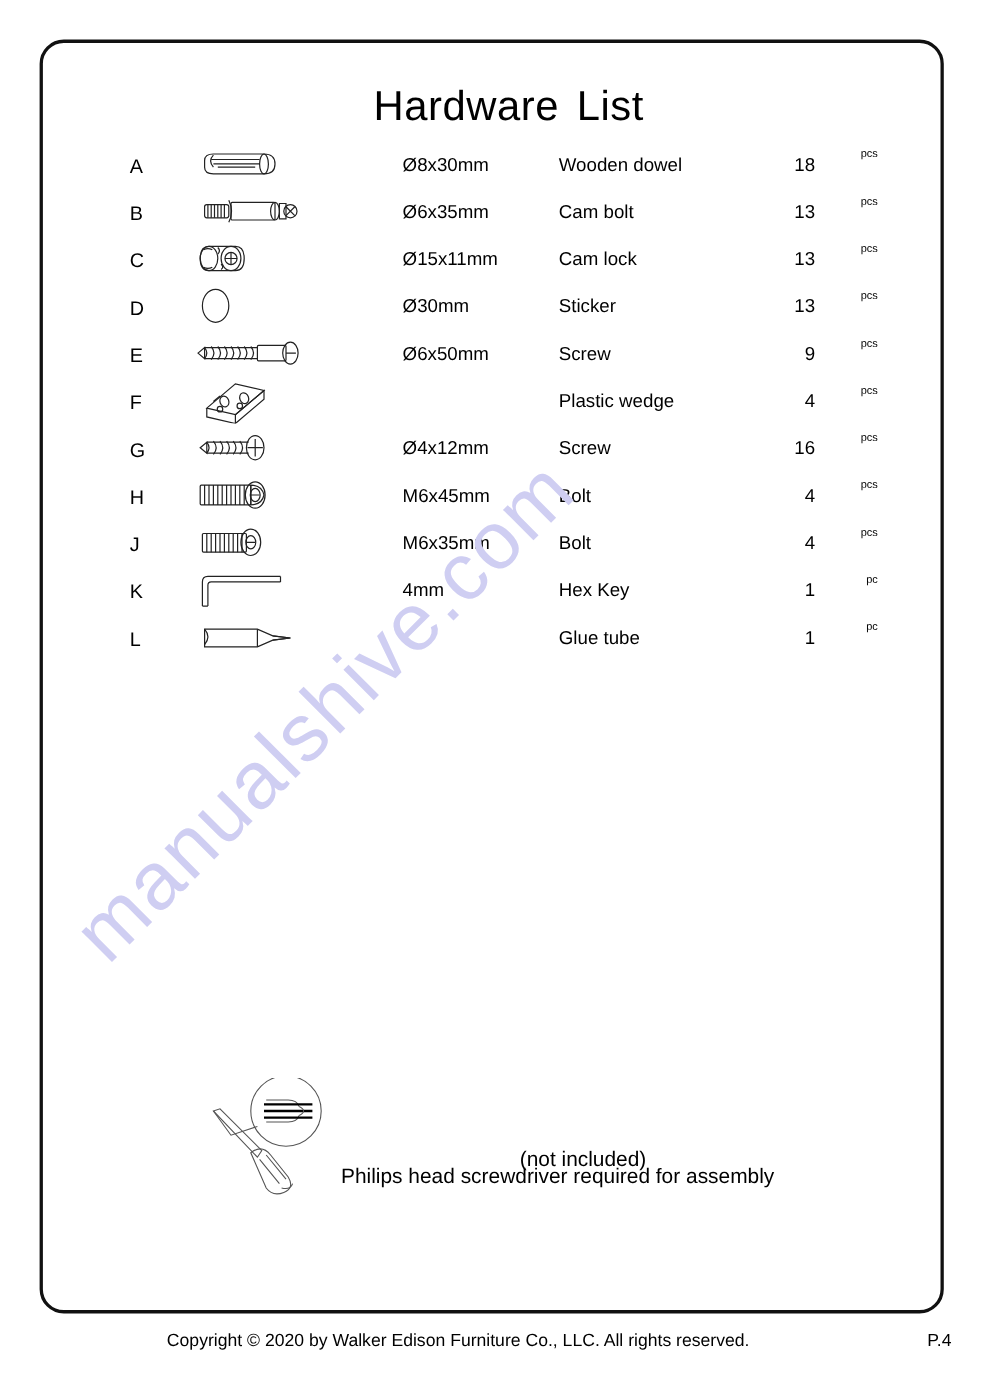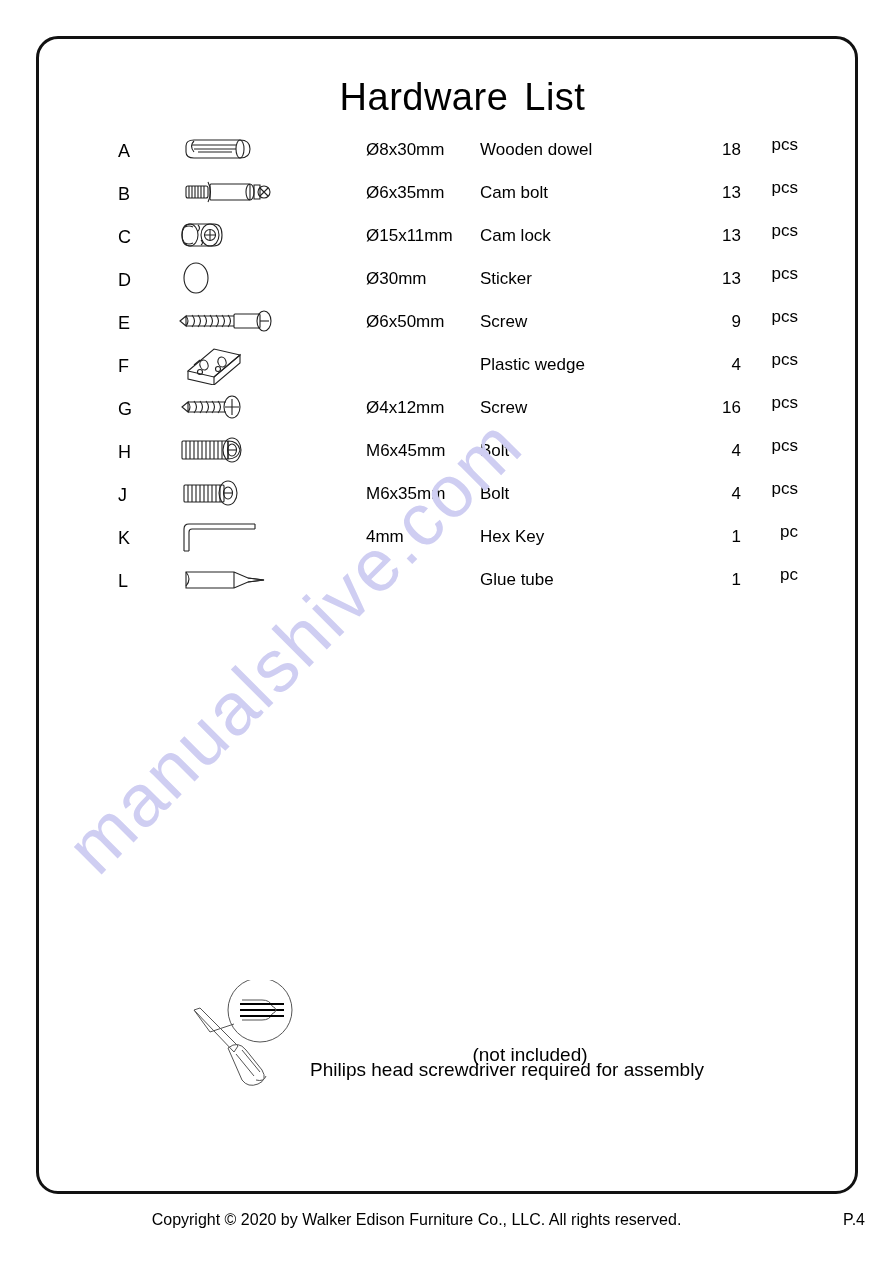--- a/index.html
+++ b/index.html
@@ -83,23 +83,23 @@
   }
   .cell {
     position: absolute;
     font-size: 17px;
     white-space: nowrap;
   }
   .c-letter { left: 118px; top: 9px; font-size: 18px; }
   .c-icon   { left: 176px; top: -4px; width: 130px; height: 42px; }
   .c-icon svg { display: block; }
   .c-spec   { left: 366px; top: 8px; font-size: 17px; }
-  .c-name   { left: 480px; top: 8px; font-size: 17px; }
+  .c-name   { left: 508px; top: 8px; font-size: 17px; }
   .c-qty    { right: 152px; top: 8px; font-size: 17px; text-align: right; }
-  .c-unit   { right: 95px; top: 3px; font-size: 17px; }
+  .c-unit   { right: 95px; top: 3px; font-size: 10px; }
 
   
   .note-block {
     position: absolute;
     left: 0;
     top: 980px;
     width: 893px;
     z-index: 3;
   }
   .note-icon {

